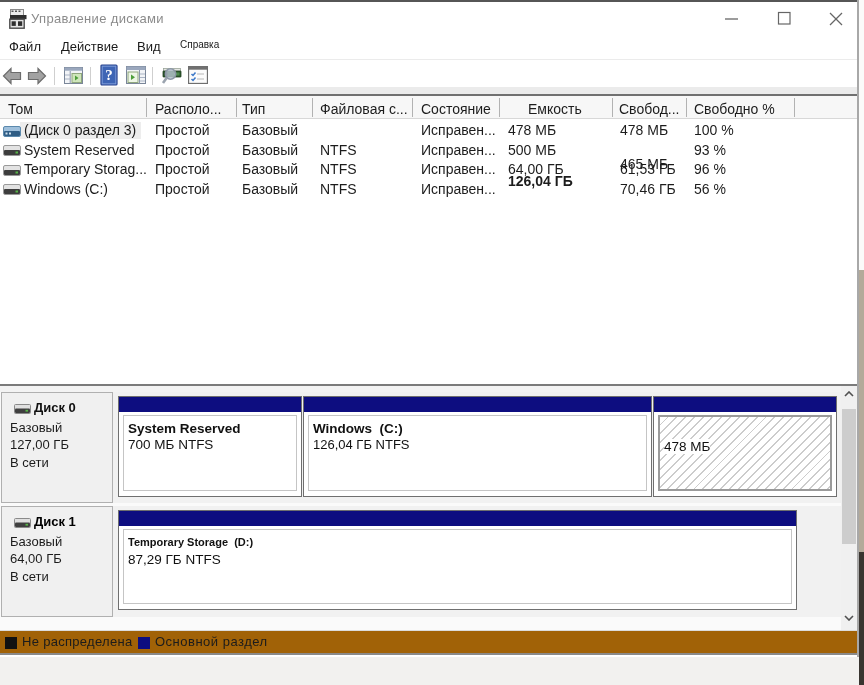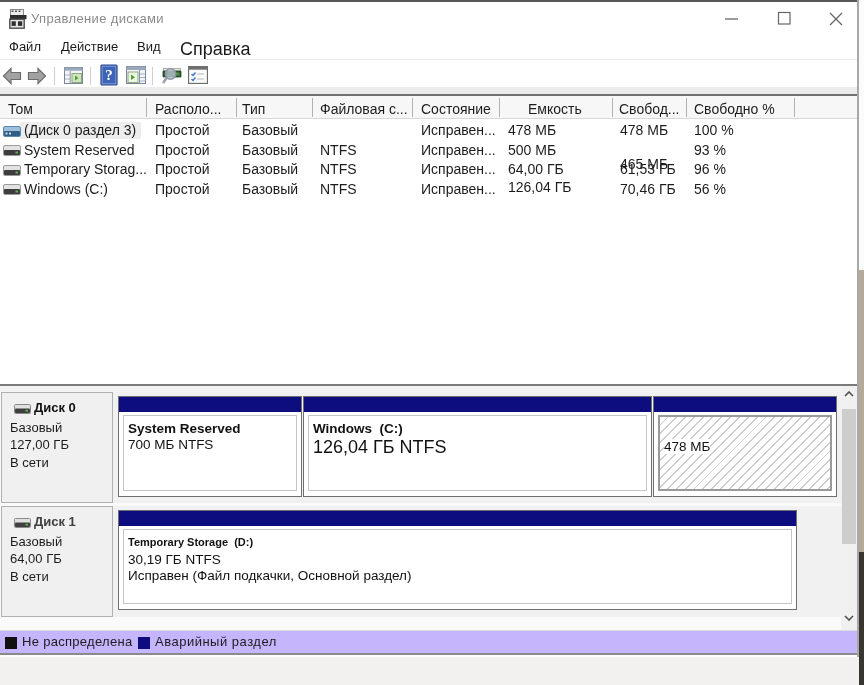--- a/index.html
+++ b/index.html
@@ -33,21 +33,21 @@
     <rect x="60.5" y="6.5" width="11.5" height="11.5" fill="none" stroke="#666" stroke-width="1.2"></rect>
     <line x1="112" y1="7" x2="124" y2="19" stroke="#666" stroke-width="1.2"></line>
     <line x1="124" y1="7" x2="112" y2="19" stroke="#666" stroke-width="1.2"></line>
   </svg>
 </div>
 
 <div class="abs" style="left:0;top:34px;width:858px;height:26px;background:#fff;border-bottom:1px solid #ebebeb;">
   <div class="abs" style="left:9px;top:5px;font-size:13px;color:#1a1a1a;">Файл</div>
   <div class="abs" style="left:61px;top:5px;font-size:13px;color:#1a1a1a;">Действие</div>
   <div class="abs" style="left:137px;top:5px;font-size:13px;color:#1a1a1a;">Вид</div>
-  <div class="abs" style="left:180px;top:5px;font-size:18px;color:#1a1a1a;">Справка</div>
+  <div class="abs" style="left:180px;top:5px;font-size:10px;color:#1a1a1a;">Справка</div>
 </div>
 
 <div class="abs" style="left:0;top:60px;width:858px;height:27px;background:#fff;">
 
   <svg class="abs" style="left:2px;top:6px;" width="20" height="20" viewBox="0 0 20 20">
     <path d="M1.5 10 L9 2.5 L9 6.5 L18.5 6.5 L18.5 13.5 L9 13.5 L9 17.5 Z" fill="#a2a2a2" stroke="#6c6c6c" stroke-width="1.2"></path>
   </svg>
 
   <svg class="abs" style="left:27px;top:6px;" width="20" height="20" viewBox="0 0 20 20">
     <path d="M18.5 10 L11 2.5 L11 6.5 L1.5 6.5 L1.5 13.5 L11 13.5 L11 17.5 Z" fill="#a2a2a2" stroke="#6c6c6c" stroke-width="1.2"></path>
@@ -168,21 +168,21 @@
     <svg class="abs" style="left:3px;top:184px;" width="18" height="11" viewBox="0 0 18 11">
       <rect x="0.5" y="0.5" width="17" height="10" rx="1.5" fill="#e3e3e3" stroke="#9a9a9a"></rect>
       <rect x="1" y="5" width="16" height="5" rx="1" fill="#3d3d3d"></rect>
       <rect x="12.5" y="6.5" width="2.5" height="2" fill="#58b548"></rect>
     </svg>
     <div class="abs t12" style="left:24px;top:180.5px;">Windows (C:)</div>
     <div class="abs t12" style="left:155px;top:180.5px;">Простой</div>
     <div class="abs t12" style="left:242px;top:180.5px;">Базовый</div>
     <div class="abs t12" style="left:320px;top:180.5px;">NTFS</div>
     <div class="abs t12" style="left:421px;top:180.5px;">Исправен...</div>
-    <div class="abs t12" style="left:508px;top:179px;">126,04 ГБ</div>
+    <div class="abs t12" style="left:508px;top:173px;font-weight:bold;">126,04 ГБ</div>
     <div class="abs t12" style="left:620px;top:180.5px;">70,46 ГБ</div>
     <div class="abs t12" style="left:694px;top:180.5px;">56 %</div>
   </div>
 
 <div class="abs" style="left:0;top:384px;width:858px;height:2px;background:#7b7b7b;"></div>
 
 <div class="abs" style="left:0;top:386px;width:858px;height:244px;background:#fafafa;"></div>
 <div class="abs" style="left:0;top:386px;width:858px;height:6px;background:#f3f3f3;"></div>
 
 <div id="disks">
@@ -196,71 +196,70 @@
     <div class="abs t13" style="left:8px;top:26.5px;">Базовый</div>
     <div class="abs t13" style="left:8px;top:44px;">127,00 ГБ</div>
     <div class="abs t13" style="left:8px;top:61.5px;">В сети</div>
   </div>
     <div class="abs" style="left:1px;top:506px;width:112px;height:111px;background:#f0f0f0;border:1px solid #b0b0b0;">
     <svg class="abs" style="left:12px;top:11px;" width="17" height="10" viewBox="0 0 17 10">
       <rect x="0.5" y="0.5" width="16" height="9" rx="1" fill="#e0e0e0" stroke="#8a8a8a"></rect>
       <rect x="1" y="4.5" width="15" height="4.5" rx="1" fill="#3f3f3f"></rect>
       <rect x="11.5" y="5.8" width="2.5" height="1.8" fill="#58b548"></rect>
     </svg>
-    <div class="abs" style="left:32px;top:7px;font-size:13px;font-weight:bold;color:#404040;">Диск 1</div>
+    <div class="abs" style="left:32px;top:7px;font-size:13px;font-weight:bold;color:#000000;">Диск 1</div>
     <div class="abs t13" style="left:8px;top:26.5px;">Базовый</div>
     <div class="abs t13" style="left:8px;top:44px;">64,00 ГБ</div>
     <div class="abs t13" style="left:8px;top:61.5px;">В сети</div>
   </div>
     <div class="abs" style="left:113px;top:392px;width:728px;height:111px;background:#f1f1f1;"></div>
     <div class="abs" style="left:118px;top:396px;width:184px;height:101px;border:1px solid #6f6f6f;background:#fff;">
     <div class="abs" style="left:0;top:0;width:182px;height:15px;background:#0d0d80;"></div>
     <div class="abs" style="left:4px;top:18px;width:174px;height:76px;border:1px solid #c5c5c5;background:#fff;overflow:hidden;">
         <div class="abs" style="left:4px;top:5px;font-size:13.5px;font-weight:bold;color:#111;white-space:nowrap;">System Reserved</div>
         <div class="abs" style="left:4px;top:21px;font-size:13.5px;font-weight:normal;color:#111;white-space:nowrap;">700 МБ NTFS</div>
       </div>
   </div>
     <div class="abs" style="left:303px;top:396px;width:349px;height:101px;border:1px solid #6f6f6f;background:#fff;">
     <div class="abs" style="left:0;top:0;width:347px;height:15px;background:#0d0d80;"></div>
     <div class="abs" style="left:4px;top:18px;width:339px;height:76px;border:1px solid #c5c5c5;background:#fff;overflow:hidden;">
         <div class="abs" style="left:4px;top:5px;font-size:13.5px;font-weight:bold;color:#111;white-space:nowrap;">Windows&nbsp; (C:)</div>
-        <div class="abs" style="left:4px;top:21px;font-size:18px;font-weight:normal;color:#111;white-space:nowrap;">126,04 ГБ NTFS</div>
+        <div class="abs" style="left:4px;top:21px;font-size:13px;font-weight:normal;color:#111;white-space:nowrap;">126,04 ГБ NTFS</div>
       </div>
   </div>
     <div class="abs" style="left:653px;top:396px;width:184px;height:101px;border:1px solid #6f6f6f;background:#fff;">
     <div class="abs" style="left:0;top:0;width:182px;height:15px;background:#0d0d80;"></div>
     <div class="abs" style="left:4px;top:18px;width:174px;height:76px;border:2px solid #9a9a9a;background:repeating-linear-gradient(135deg,#fff 0 5px,#cccccc 5px 6.3px);overflow:hidden;">
         <div class="abs" style="left:4px;top:22px;font-size:13.5px;font-weight:normal;color:#111;white-space:nowrap;background:#fff;">478 МБ</div>
       </div>
   </div>
     <div class="abs" style="left:113px;top:506px;width:728px;height:111px;background:#f1f1f1;"></div>
     <div class="abs" style="left:118px;top:510px;width:679px;height:100px;border:1px solid #6f6f6f;background:#fff;">
     <div class="abs" style="left:0;top:0;width:677px;height:15px;background:#0d0d80;"></div>
     <div class="abs" style="left:4px;top:18px;width:669px;height:75px;border:1px solid #c5c5c5;background:#fff;overflow:hidden;">
         <div class="abs" style="left:4px;top:6px;font-size:11px;font-weight:bold;color:#111;white-space:nowrap;">Temporary Storage&nbsp; (D:)</div>
-        <div class="abs" style="left:4px;top:22px;font-size:13.5px;font-weight:normal;color:#111;white-space:nowrap;">30,19 ГБ NTFS</div>
-        <div class="abs" style="left:4px;top:38px;font-size:13.5px;font-weight:normal;color:#111;white-space:nowrap;">Исправен (Файл подкачки, Основной раздел)</div>
+        <div class="abs" style="left:4px;top:22px;font-size:13.5px;font-weight:normal;color:#111;white-space:nowrap;">87,29 ГБ NTFS</div>
       </div>
   </div>
   </div>
 
 <div class="abs" style="left:841px;top:386px;width:16px;height:244px;background:#f0f0f0;">
   <svg class="abs" style="left:3px;top:5px;" width="10" height="6" viewBox="0 0 10 6">
     <path d="M1 5 L5 1 L9 5" fill="none" stroke="#505050" stroke-width="1.6"></path>
   </svg>
   <div class="abs" style="left:1px;top:23px;width:14px;height:135px;background:#cdcdcd;"></div>
   <svg class="abs" style="left:3px;top:229px;" width="10" height="6" viewBox="0 0 10 6">
     <path d="M1 1 L5 5 L9 1" fill="none" stroke="#505050" stroke-width="1.6"></path>
   </svg>
 </div>
 
-<div class="abs" style="left:0;top:630px;width:858px;height:25px;background:#c4b5fd;border-top:1px solid #dcdcdc;border-bottom:2px solid #8a8a8a;">
+<div class="abs" style="left:0;top:630px;width:858px;height:25px;background:#a16207;border-top:1px solid #dcdcdc;border-bottom:2px solid #8a8a8a;">
   <div class="abs" style="left:5px;top:6px;width:12px;height:12px;background:#111;"></div>
   <div class="abs t13" style="left:22px;top:3px;letter-spacing:0.3px;">Не распределена</div>
   <div class="abs" style="left:138px;top:6px;width:12px;height:12px;background:#0d0d80;"></div>
-  <div class="abs t13" style="left:155px;top:3px;letter-spacing:0.5px;">Аварийный раздел</div>
+  <div class="abs t13" style="left:155px;top:3px;letter-spacing:0.5px;">Основной раздел</div>
 </div>
 <div class="abs" style="left:0;top:657px;width:864px;height:28px;background:#f2f1ef;"></div>
 
 <div class="abs" style="left:857px;top:0;width:2px;height:657px;background:#a8a8a8;"></div>
 <div class="abs" style="left:859px;top:0;width:5px;height:270px;background:#fbfbfa;"></div>
 <div class="abs" style="left:859px;top:270px;width:5px;height:282px;background:#b3aa9a;"></div>
 <div class="abs" style="left:859px;top:552px;width:5px;height:133px;background:#393530;"></div>
 
 </body></html>

